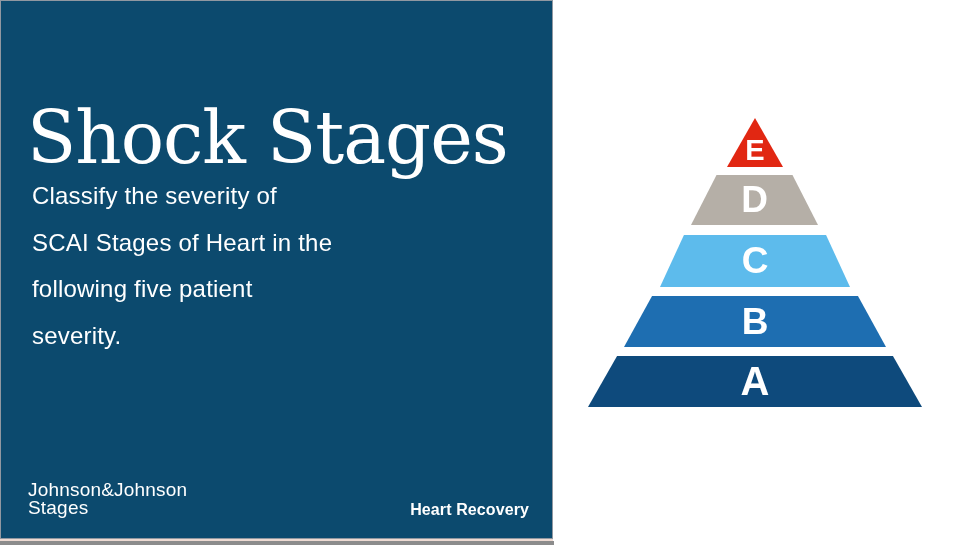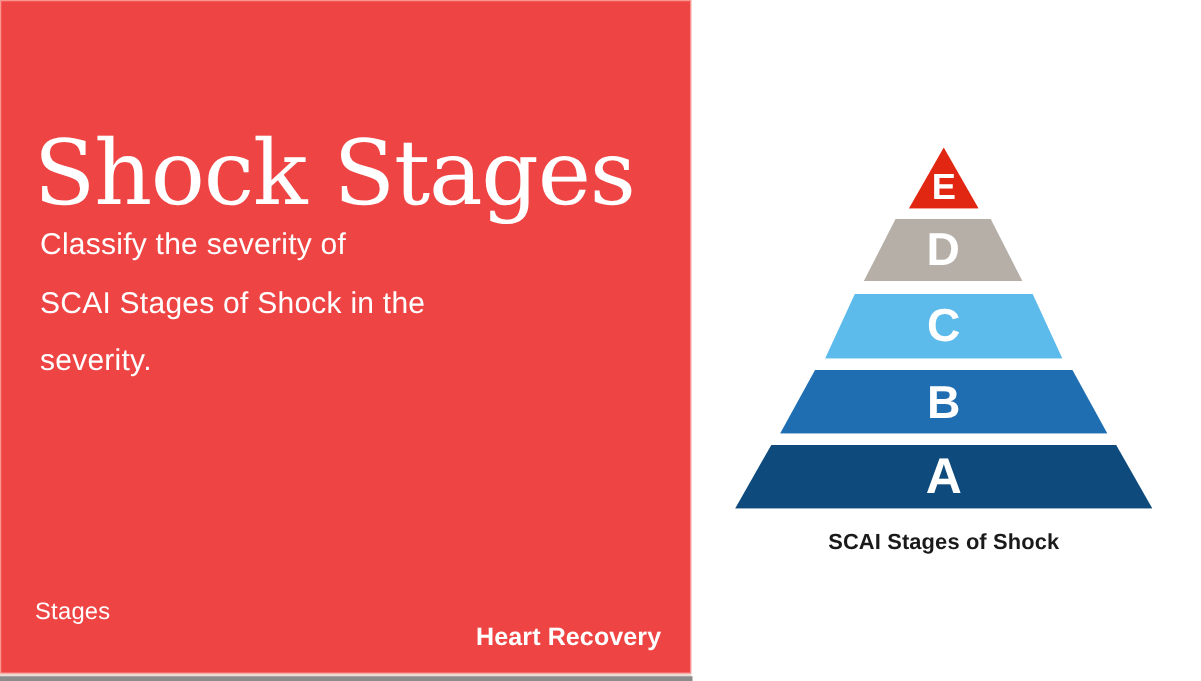--- a/index.html
+++ b/index.html
@@ -29,21 +29,21 @@
     font-size:24px;line-height:46.5px;font-weight:400;
     color:#ffffff;letter-spacing:0.2px;
   }
   .logo{
     position:absolute;left:27px;top:480px;
     color:#ffffff;font-size:19px;line-height:18px;
     font-weight:400;letter-spacing:0.2px;
   }
   .footer-brand{
     position:absolute;right:23px;top:499px;
-    color:#ffffff;font-size:20px;line-height:20px;
+    color:#ffffff;font-size:16px;line-height:20px;
     font-weight:700;letter-spacing:0.1px;
   }
 
   
   .under-strip-light{
     position:absolute;left:0;top:539px;width:553px;height:2px;
     background:#eddad2;
   }
   .under-strip-gray{
     position:absolute;left:0;top:541px;width:554px;height:4px;
@@ -89,30 +89,32 @@
     position:absolute;left:570px;top:423px;width:370px;
     text-align:center;
     color:#1a1a1a;font-size:17.5px;font-weight:700;letter-spacing:0.1px;
   }
 </style>
 </head>
 <body>
 
 <div class="slide">
 
-  <div class="left-panel" style="background: #ef4444;">
+  <div class="left-panel" style="background: #0c4a6e;">
     <h1 class="panel-title">Shock Stages</h1>
 
     <div class="panel-body">
       <div>Classify the severity of</div>
-      <div>SCAI Stages of Shock in the</div>
+      <div>SCAI Stages of Heart in the</div>
+      <div>following five patient</div>
       <div>severity.</div>
     </div>
 
     <div class="logo">
+      <div>Johnson&amp;Johnson</div>
       <div>Stages</div>
     </div>
 
     <div class="footer-brand">Heart Recovery</div>
   </div>
 
   <div class="under-strip-light"></div>
   <div class="under-strip-gray"></div>
 
   <div class="pyramid">
@@ -126,15 +128,14 @@
       <span>C</span>
     </div>
     <div class="level level-b" style="background: rgb(30, 110, 177);">
       <span>B</span>
     </div>
     <div class="level level-a" style="background: rgb(14, 74, 124);">
       <span>A</span>
     </div>
   </div>
 
-  <div class="pyramid-caption">SCAI Stages of Shock</div>
 
 </div>
 
 </body></html>

